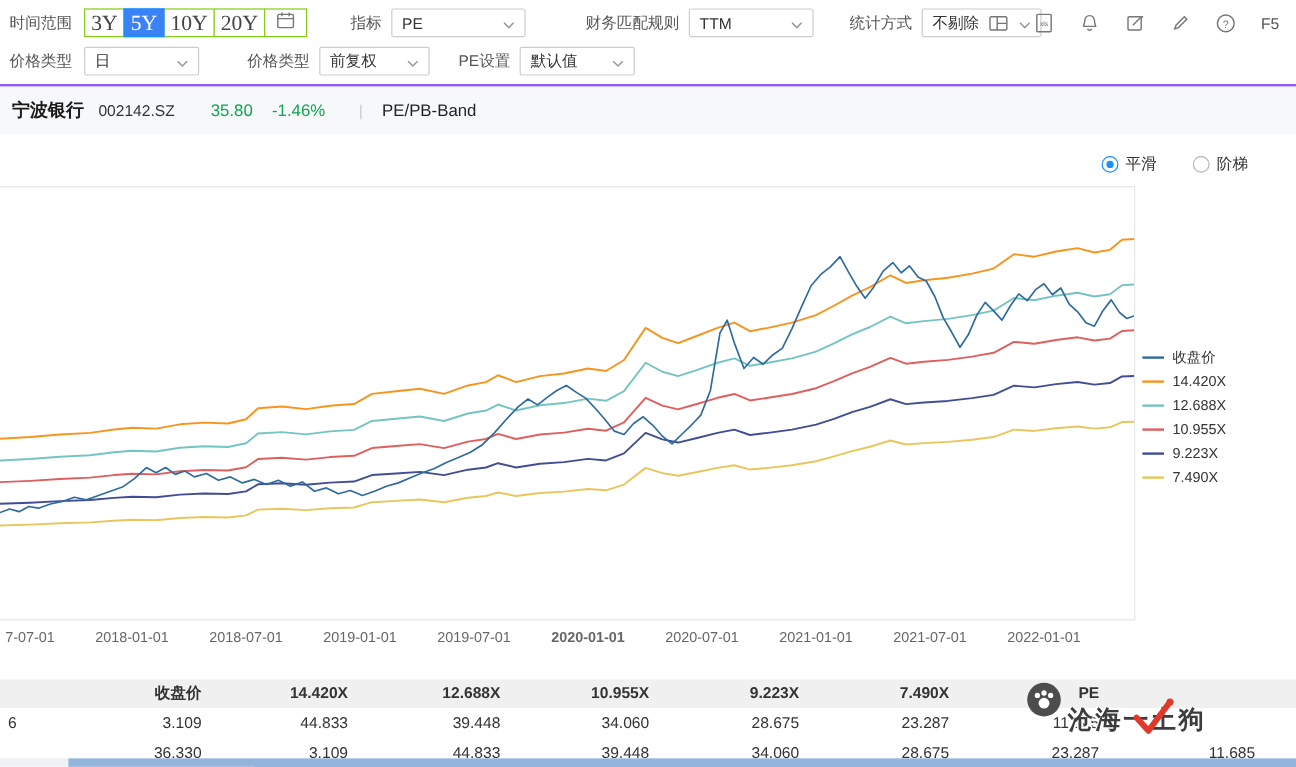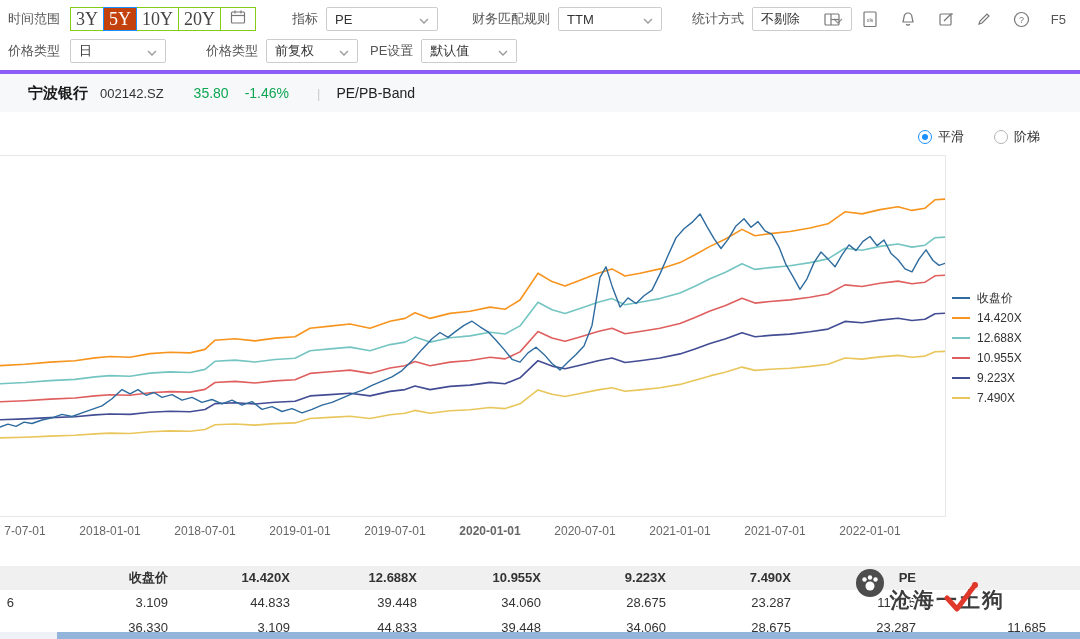--- a/index.html
+++ b/index.html
@@ -9,45 +9,45 @@
     font-family:"Liberation Sans","DejaVu Sans",sans-serif;
     font-size:13px;
   }
   .app{position:absolute;inset:0;}
   
   .toolbar{position:absolute;top:0;left:0;width:1080px;height:70px;background:#fff;border-bottom:1px solid #e2e2e2;}
   .trow{position:relative;display:flex;align-items:center;height:30px;padding-left:8px;}
   .trow.r1{margin-top:4px;}
   .trow.r2{margin-top:2px;}
   .lbl{color:#555;white-space:nowrap;text-align:right;}
-  .ml8{margin-left:8px}.ml10{margin-left:10px}.ml16{margin-left:12px}.ml30{margin-left:30px}
-  .ml34{margin-left:34px}.ml36{margin-left:36px}.ml40{margin-left:40px}
+  .ml8{margin-left:8px}.ml10{margin-left:10px}.ml16{margin-left:24px}.ml30{margin-left:30px}
+  .ml34{margin-left:50px}.ml36{margin-left:36px}.ml40{margin-left:40px}
   .btn-group{display:flex;margin-left:10px;}
   .rbtn{
     height:24px;min-width:28px;padding:0 5px;background:#fff;border:1px solid #84cc16;
     color:#444;font-size:18px;font-family:Liberation Serif, serif;margin-left:-1px;cursor:pointer;
     display:flex;align-items:center;justify-content:center;
   }
   .rbtn:first-child{margin-left:0;}
-  .rbtn.active{background:#c2410c;border-color:#1890ff;color:#fff;position:relative;z-index:1;}
+  .rbtn.active{background:#3b82f6;border-color:#1890ff;color:#fff;position:relative;z-index:1;}
   .rbtn.cal{width:36px;}
   .dd{
     height:24px;border:1px solid #ccc;border-radius:2px;background:#fff;
     display:flex;align-items:center;justify-content:space-between;
     padding:0 8px;color:#333;cursor:pointer;box-sizing:border-box;
   }
   .dd-pe{width:112px}.dd-ttm{width:104px}.dd-stat{width:100px}
   .dd-day{width:96px}.dd-adj{width:92px}.dd-def{width:96px}
   .tool-icons{position:absolute;right:14px;top:0;height:30px;display:flex;align-items:center;gap:20px;}
   .ticon{width:18px;height:17px;display:flex;align-items:center;justify-content:center;cursor:pointer;}
   .f5{color:#555;font-size:13px;cursor:pointer;}
   
   .stock-bar{
     position:absolute;top:70px;left:0;width:1080px;height:42px;background:#f7f8fa;
-    border-top:4px solid #8b5cf6;display:flex;align-items:center;padding-left:28px;box-sizing:border-box;
+    border-top:2px solid #8b5cf6;display:flex;align-items:center;padding-left:10px;box-sizing:border-box;
   }
   .s-name{font-size:15px;font-weight:bold;color:#1a1a1a;}
   .s-code{margin-left:12px;color:#333;}
   .s-price{margin-left:30px;color:#0ea652;font-size:14px;}
   .s-chg{margin-left:16px;color:#0ea652;font-size:14px;}
   .s-div{margin-left:28px;color:#ccc;}
   .s-view{margin-left:16px;color:#222;font-size:14px;}
   
   .chart-wrap{position:absolute;top:112px;left:0;width:1080px;height:454px;background:#fff;}
   .mode-radios{position:absolute;top:16px;right:40px;display:flex;align-items:center;}

